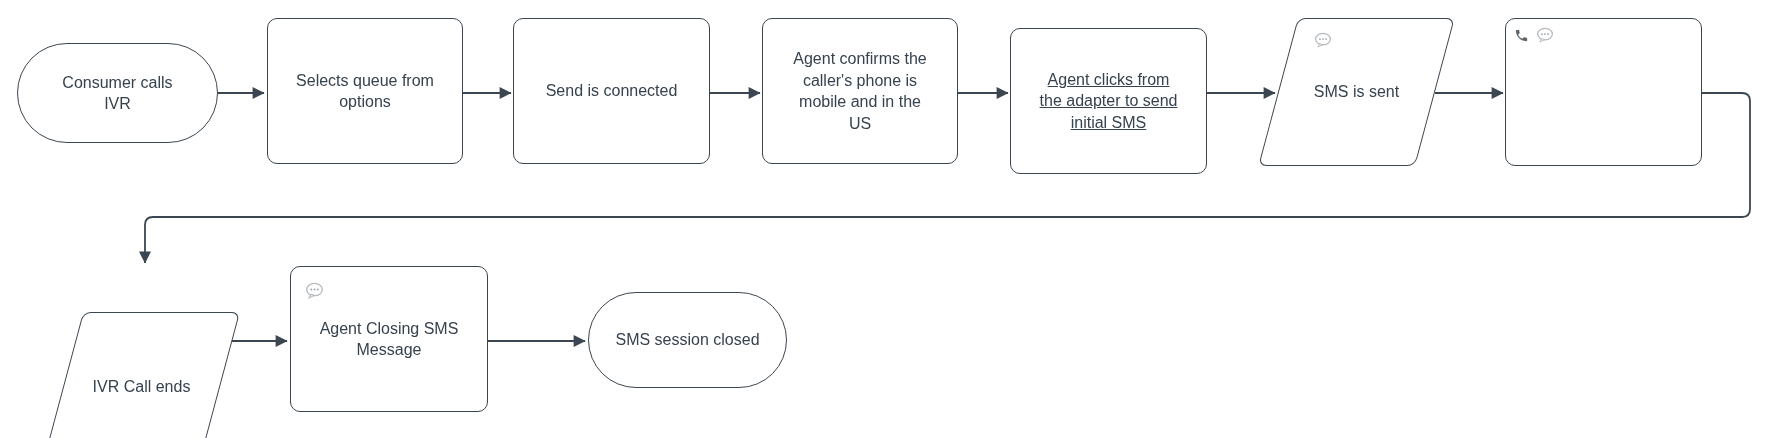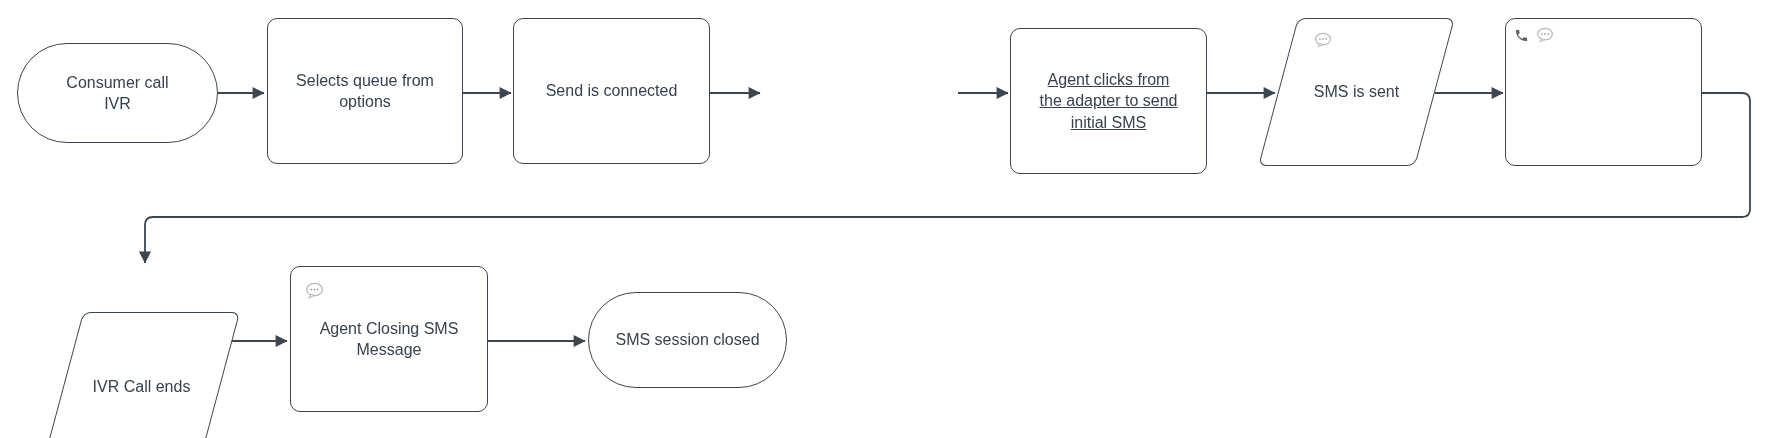--- a/index.html
+++ b/index.html
@@ -57,33 +57,39 @@
       <path d="M958 93 L1008 93" marker-end="url(#arrow)"></path>
       <path d="M1207 93 L1275 93" marker-end="url(#arrow)"></path>
       <path d="M1435 93 L1503 93" marker-end="url(#arrow)"></path>
       <path d="M1702 93 L1742 93 Q1750 93 1750 101 L1750 209 Q1750 217 1742 217 L153 217 Q145 217 145 225 L145 263" marker-end="url(#arrow)"></path>
       <path d="M222 341 L287 341" marker-end="url(#arrow)"></path>
       <path d="M488 341 L585 341" marker-end="url(#arrow)"></path>
     </g>
   </svg>
 
   <div class="node stadium" style="left:17px;top:43px;width:201px;height:100px;border-radius:50px;">
-    <span class="label">Consumer call
+    <span class="label">Consumer calls
 IVR</span>
   </div>
 
   <div class="node rect" style="left:267px;top:18px;width:196px;height:146px;">
     <span class="label">Selects queue from
 options</span>
   </div>
 
   <div class="node rect" style="left:513px;top:18px;width:197px;height:146px;">
     <span class="label">Send is connected</span>
   </div>
 
+  <div class="node rect" style="left:762px;top:18px;width:196px;height:146px;">
+    <span class="label">Agent confirms the
+caller's phone is
+mobile and in the
+US</span>
+  </div>
 
   <div class="node rect" style="left:1010px;top:28px;width:197px;height:146px;text-decoration:underline;">
     <span class="label">Agent clicks from
 the adapter to send
 initial SMS</span>
   </div>
 
   <div class="node para" style="left:1258px;top:18px;width:197px;height:148px;">
     <div class="para-bg"></div>
     <div class="node-icons" style="left:56px;top:14px;">

